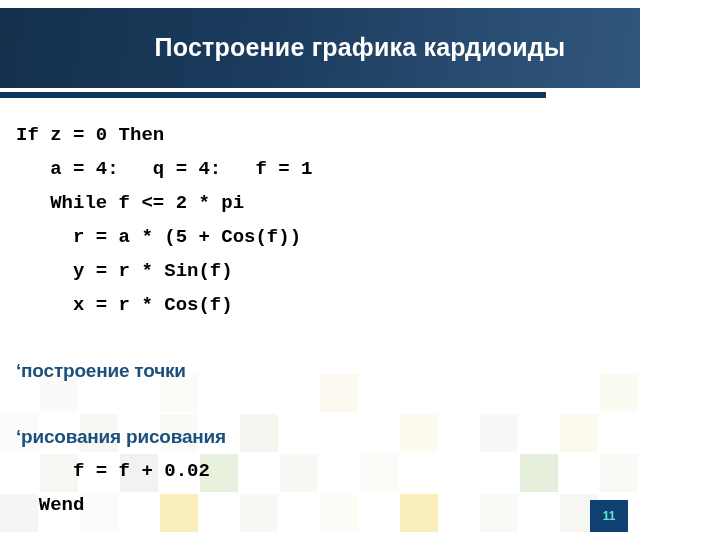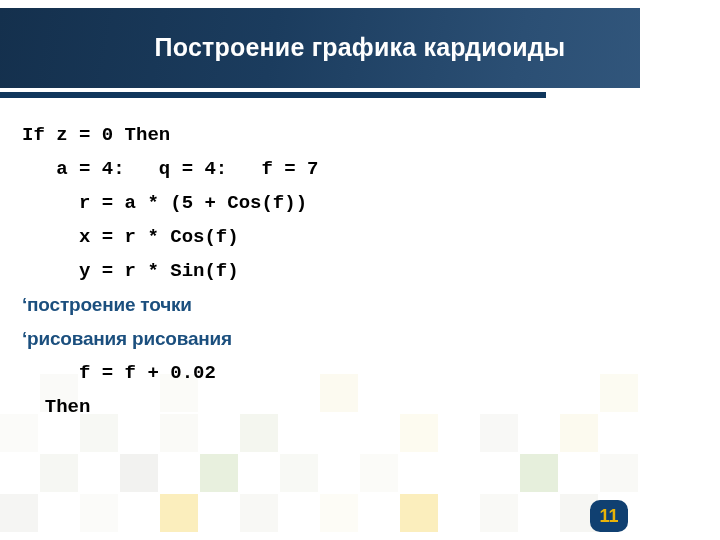--- a/index.html
+++ b/index.html
@@ -74,46 +74,46 @@
     z-index: 3;
   }
   .code-line {
     height: 34px;
     line-height: 34px;
     white-space: pre;
     font-family: "Liberation Mono", "DejaVu Sans Mono", monospace;
     font-size: 19px;
     font-weight: bold;
     color: #000000;
-    padding-left: 22px;
+    padding-left: 16px;
   }
   .code-line.comment {
     font-family: "Liberation Sans", sans-serif;
     font-size: 19px;
     font-weight: bold;
     color: #1b4f7e;
     letter-spacing: -0.2px;
+    margin-top: 32px;
   }
 
   
   #slide-number {
     position: absolute;
     right: 12px;
     bottom: 8px;
     width: 38px;
     height: 32px;
     background: #104071;
-    color: #eab308;
-    font-size: 18px;
+    color: #5eead4;
+    font-size: 12px;
     font-weight: bold;
     display: flex;
     align-items: center;
     justify-content: center;
     z-index: 4;
-    border-radius: 10px;
   }
 </style>
 </head>
 <body>
 
 <div id="slide">
 
   <div id="tiles">
       <div class="tile" style="left: 0px; top: 414px; background: rgb(251, 251, 249);"></div>
       <div class="tile" style="left: 80px; top: 414px; background: rgb(247, 248, 244);"></div>
@@ -145,25 +145,26 @@
       <div class="tile" style="left: 40px; top: 374px; background: rgb(250, 250, 248);"></div>
     </div>
 
   <div id="title-band">
     <div id="title-text">Построение графика кардиоиды</div>
   </div>
   <div id="title-underline"></div>
 
   <div id="code-block">
       <div class="code-line">If z = 0 Then</div>
-      <div class="code-line">   a = 4:   q = 4:   f = 7</div>
+      <div class="code-line">   a = 4:   q = 4:   f = 1</div>
+      <div class="code-line">   While f &lt;= 2 * pi</div>
       <div class="code-line">     r = a * (5 + Cos(f))</div>
+      <div class="code-line">     y = r * Sin(f)</div>
       <div class="code-line">     x = r * Cos(f)</div>
-      <div class="code-line">     y = r * Sin(f)</div>
       <div class="code-line comment">‘построение точки</div>
       <div class="code-line comment">‘рисования рисования</div>
       <div class="code-line">     f = f + 0.02</div>
-      <div class="code-line">  Then</div>
+      <div class="code-line">  Wend</div>
     </div>
 
   <div id="slide-number">11</div>
 
 </div>
 
 </body></html>

